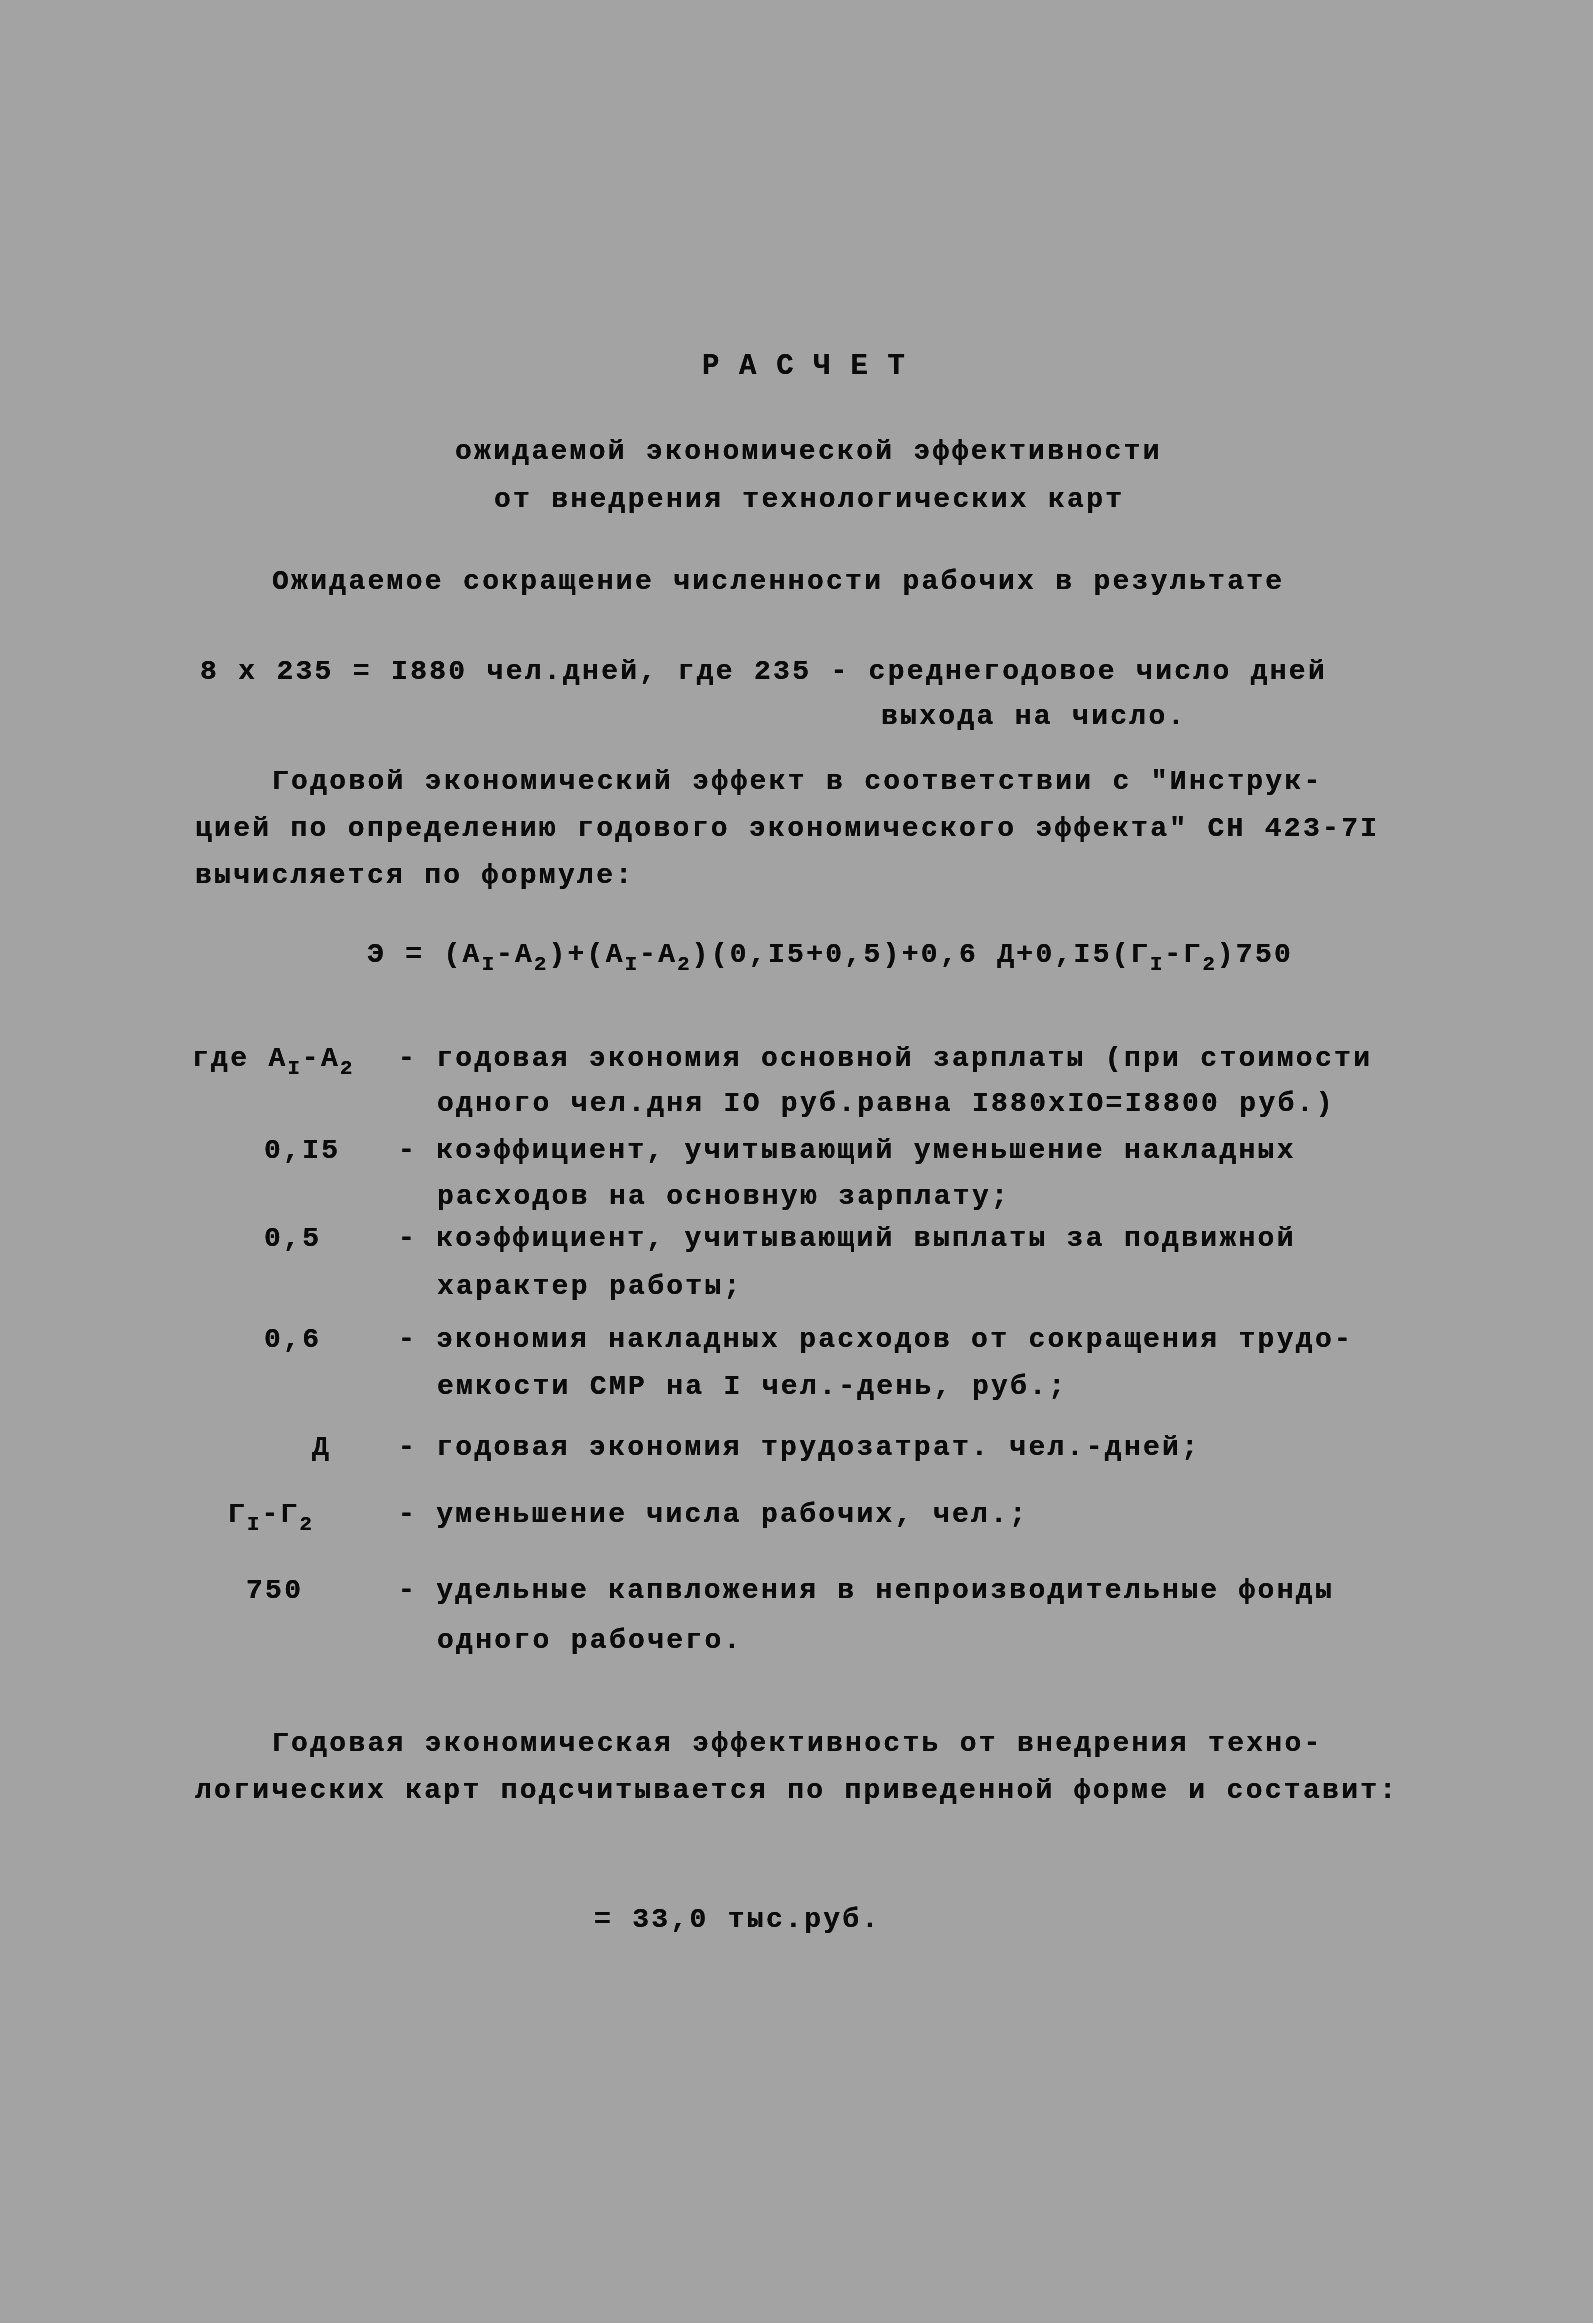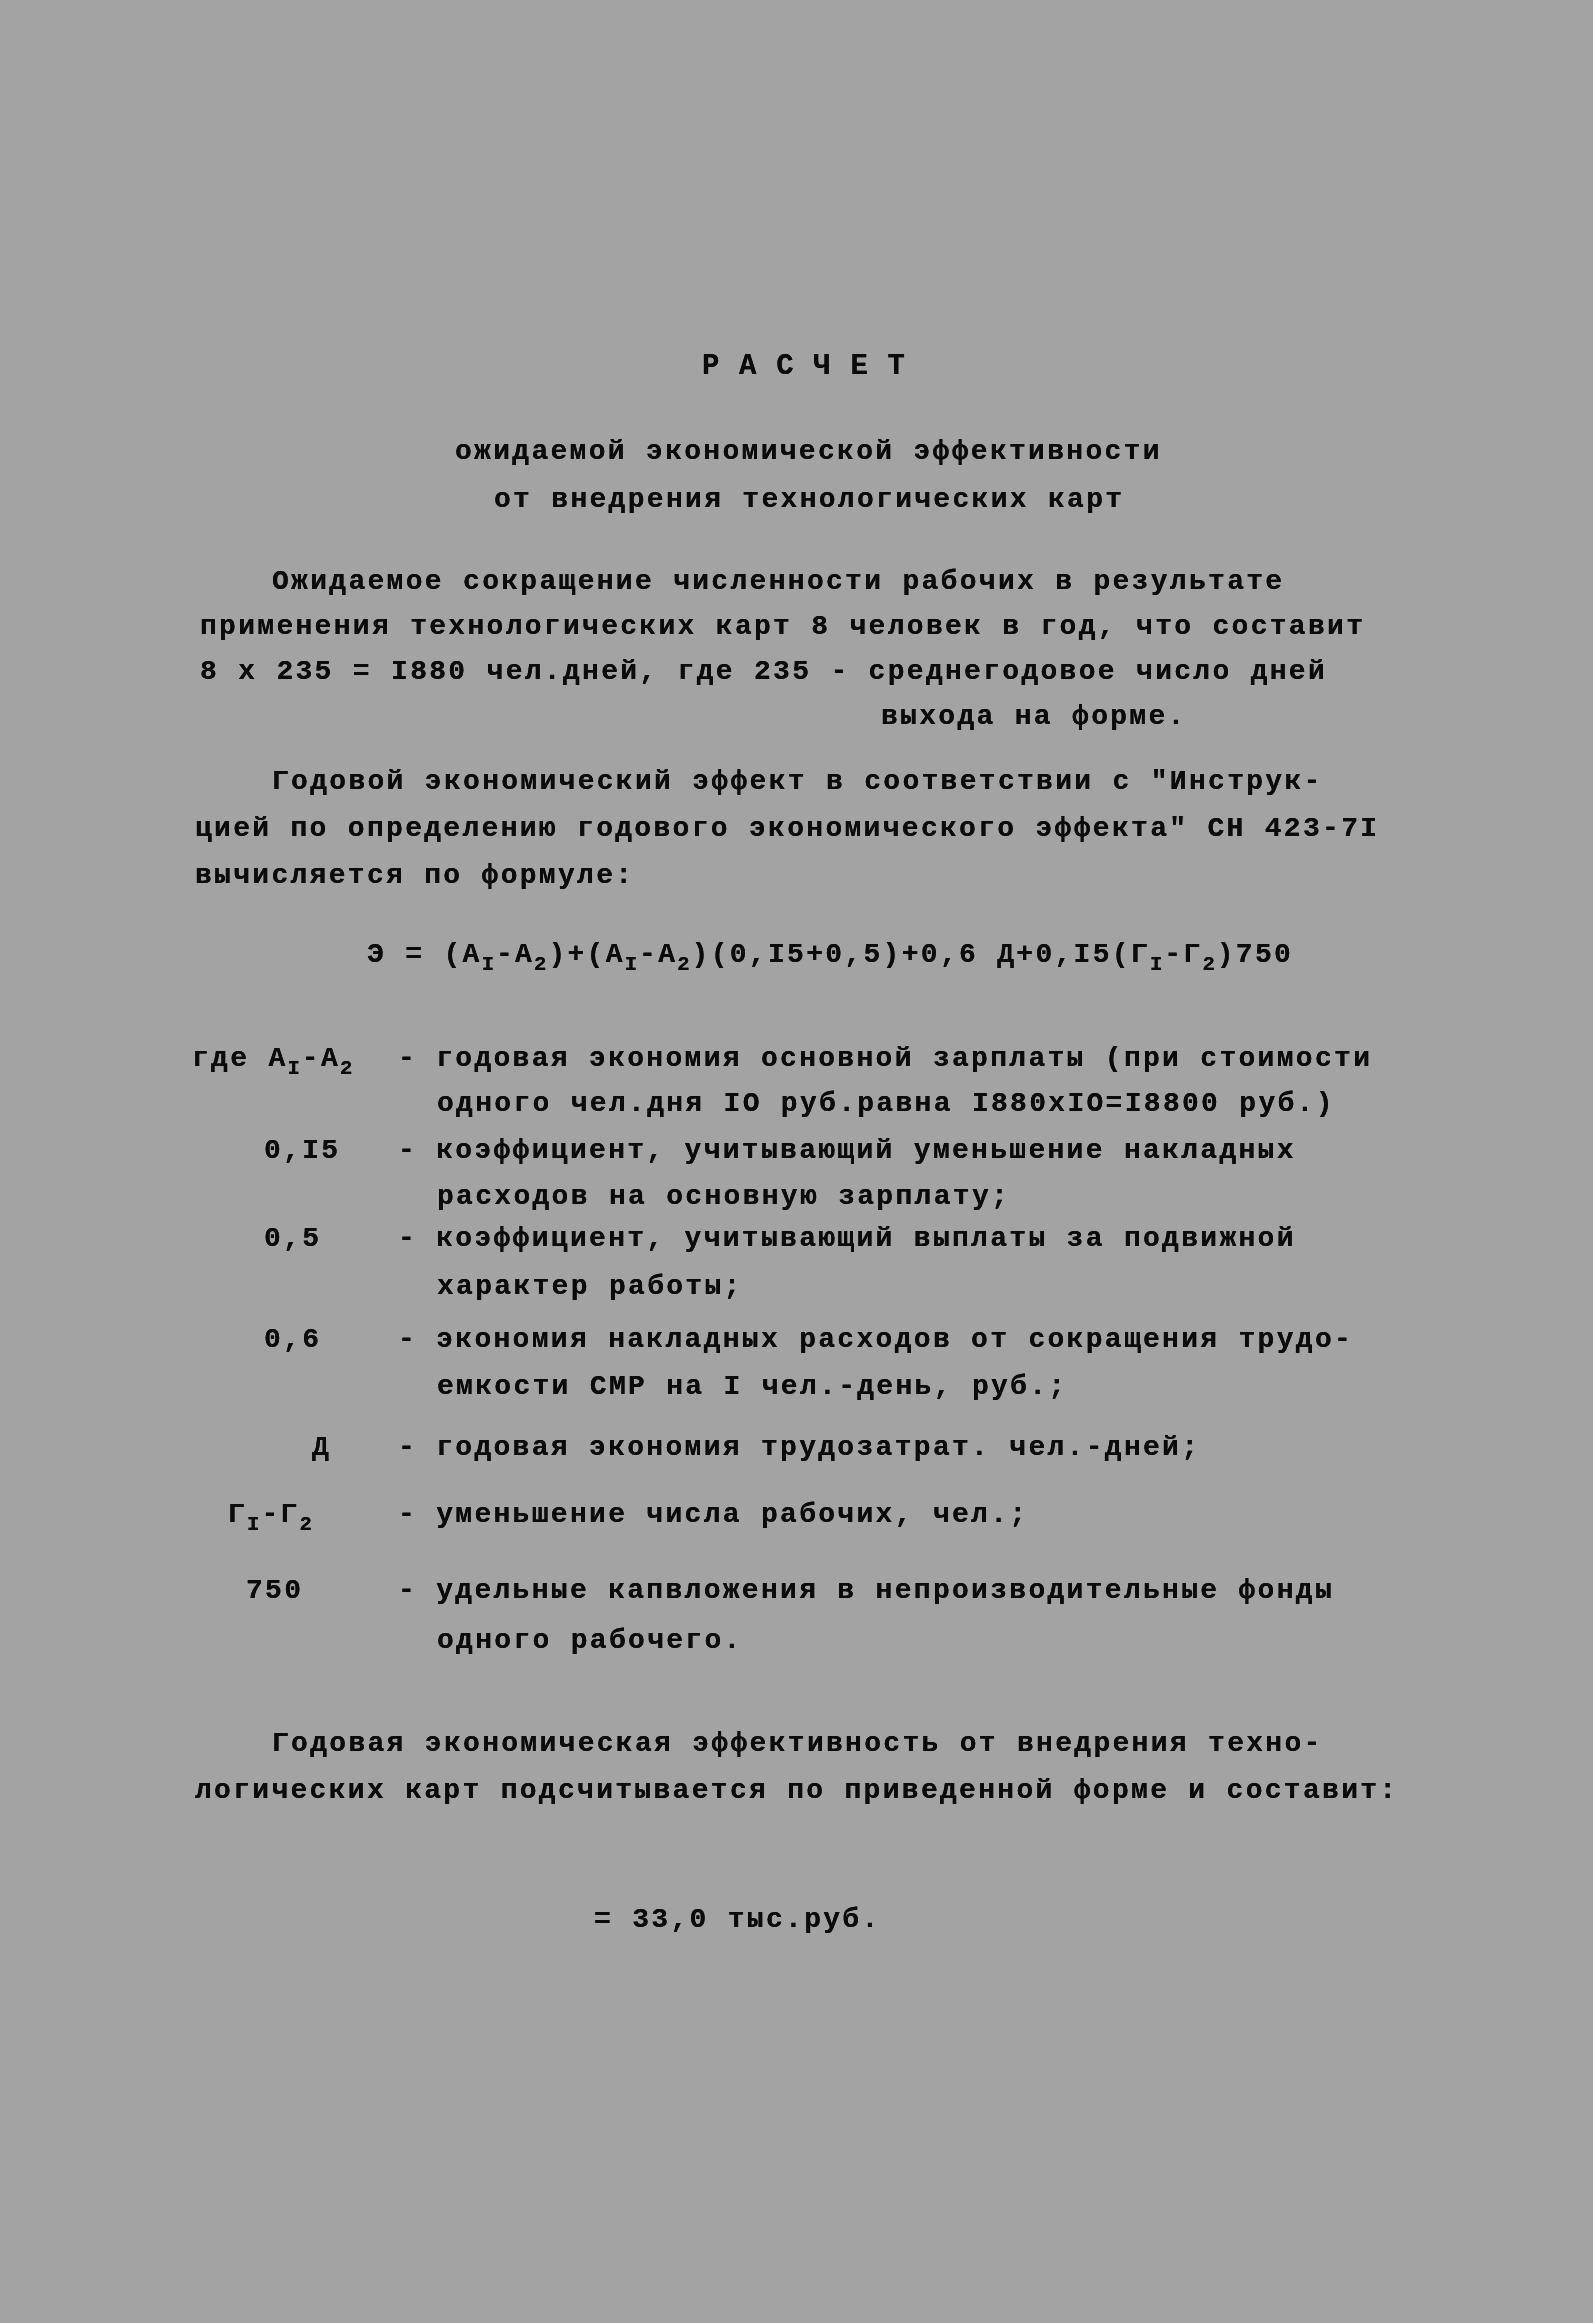--- a/index.html
+++ b/index.html
@@ -40,23 +40,22 @@
 <body>
 
 <div class="page">
 
   <div class="ln title" style="left:702px; top:351px;">РАСЧЕТ</div>
 
   <div class="ln" style="left:455px; top:436px;">ожидаемой экономической эффективности</div>
   <div class="ln" style="left:272px; top:566px;">Ожидаемое сокращение численности рабочих в результате</div>
 
   <div class="ln" style="left:494px; top:484px;">от внедрения технологических карт</div>
-  <div class="ln" style="left:200px; top:611px;">применения технологических карт 8 человек в год, что составит</div>
   <div class="ln" style="left:200px; top:656px;">8 х 235 = I880 чел.дней, где 235 - среднегодовое число дней</div>
-  <div class="ln" style="left:881px; top:701px;">выхода на форме.</div>
+  <div class="ln" style="left:881px; top:701px;">выхода на число.</div>
 
   <div class="ln" style="left:272px; top:766px;">Годовой экономический эффект в соответствии с "Инструк-</div>
   <div class="ln" style="left:195px; top:813px;">цией по определению годового экономического эффекта" СН 423-7I</div>
   <div class="ln" style="left:195px; top:860px;">вычисляется по формуле:</div>
 
   <div class="ln" style="left:367px; top:939px;"><span>Э = (А</span><span class="sub">I</span><span>-А</span><span class="sub">2</span><span>)+(А</span><span class="sub">I</span><span>-А</span><span class="sub">2</span><span>)(0,I5+0,5)+0,6 Д+0,I5(Г</span><span class="sub">I</span><span>-Г</span><span class="sub">2</span><span>)750</span></div>
 
   <div class="ln" style="left:192px; top:1043px;"><span>где А</span><span class="sub">I</span><span>-А</span><span class="sub">2</span></div>
   <div class="ln" style="left:398px; top:1043px;">- годовая экономия основной зарплаты (при стоимости</div>
   <div class="ln" style="left:437px; top:1088px;">одного чел.дня IO руб.равна I880хIO=I8800 руб.)</div>

